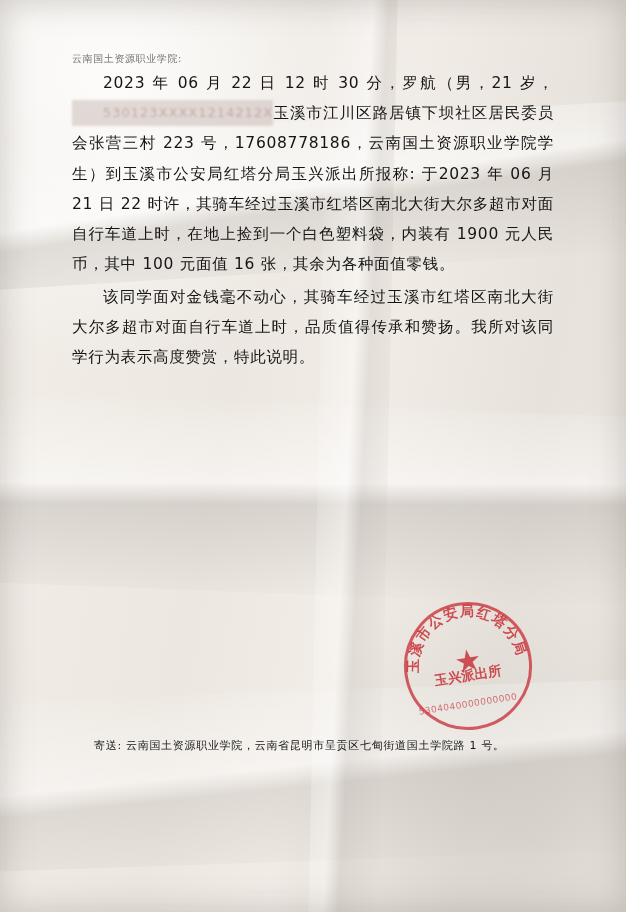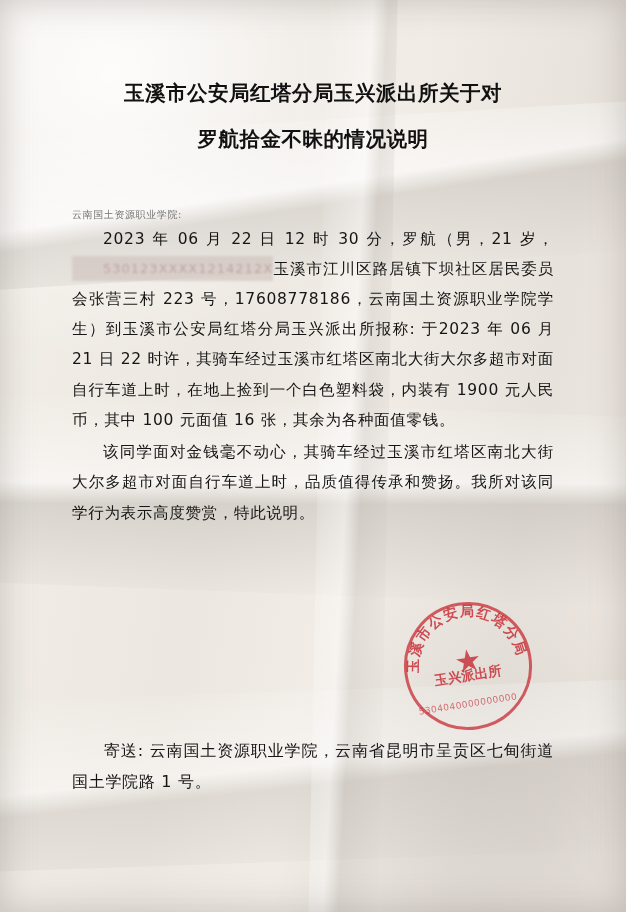--- a/index.html
+++ b/index.html
@@ -159,44 +159,40 @@
     top: 682px;
     font-size: 15px;
     letter-spacing: 1px;
     color: #171717;
   }
   #cc {
     position: absolute;
     left: 72px;
     right: 72px;
     top: 735px;
-    font-size: 16px;
+    font-size: 11px;
     line-height: 1.95;
     letter-spacing: 0.7px;
     text-align: justify;
     text-justify: inter-ideograph;
     color: #151515;
   }
   #cc .label { margin-left: 2em; }
 </style>
 </head>
 <body>
 
 <div id="page">
   <div id="paper"></div>
   <div class="crease crease-a"></div>
   <div class="crease crease-b"></div>
   <div class="crease crease-c"></div>
   <div class="crease crease-v"></div>
 
   <div id="content">
-    <div class="title">
-      <span class="l1">玉溪市公安局红塔分局玉兴派出所关于对</span>
-      <span class="l2">罗航拾金不昧的情况说明</span>
-    </div>
 
     <div class="addressee">云南国土资源职业学院:</div>
 
     <p class="body"><span>2023 年 06 月 22 日 12 时 30 分，罗航（男，21 岁，</span><span class="redacted">530123XXXX1214212X</span><span>玉溪市江川区路居镇下坝社区居民委员会张营三村 223 号，17608778186，云南国土资源职业学院学生）到玉溪市公安局红塔分局玉兴派出所报称: 于2023 年 06 月 21 日 22 时许，其骑车经过玉溪市红塔区南北大街大尔多超市对面自行车道上时，在地上捡到一个白色塑料袋，内装有 1900 元人民币，其中 100 元面值 16 张，其余为各种面值零钱。</span></p>
 
     <p class="body para2">该同学面对金钱毫不动心，其骑车经过玉溪市红塔区南北大街大尔多超市对面自行车道上时，品质值得传承和赞扬。我所对该同学行为表示高度赞赏，特此说明。</p>
   </div>
 
   <div id="seal">
     <div class="ring"></div>

